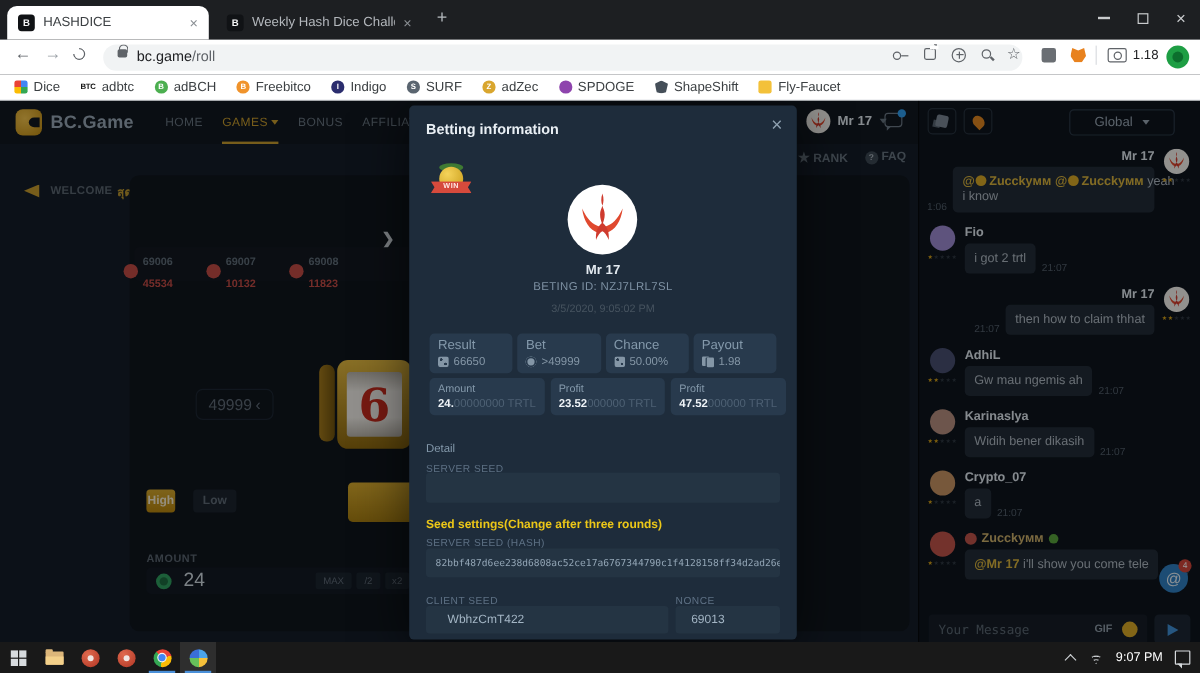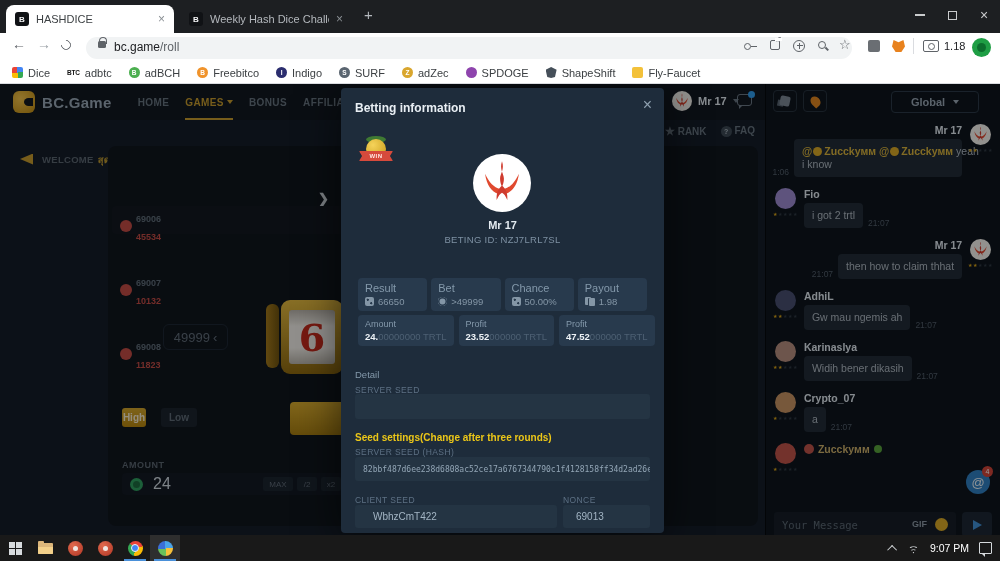--- a/index.html
+++ b/index.html
@@ -59,21 +59,21 @@
   .fv.square { border-radius:2px; }
 
   
   .page { position:absolute; top:84px; left:0; width:1000px; height:451px; background:#0c1118; overflow:hidden; }
   .site { position:absolute; inset:0; filter:brightness(.6); }
 
   .site-header { position:absolute; top:0; left:0; width:765px; height:36px; background:#11171f; display:flex; align-items:center; }
   .logo-ic { width:22px; height:22px; border-radius:6px; margin-left:13px; background:radial-gradient(circle at 35% 35%, #f2c24a, #c08c12); position:relative; }
   .logo-ic::after { content:''; position:absolute; right:2px; top:7px; width:9px; height:8px; background:#11171f; border-radius:50% 0 0 50%; }
   .brand { font-size:15px; font-weight:bold; color:#98a7b5; margin-left:7px; letter-spacing:.3px; }
-  .nav { display:flex; gap:16px; margin-left:26px; font-size:10px; font-weight:bold; letter-spacing:.4px; color:#66737f; }
+  .nav { display:flex; gap:16px; margin-left:26px; font-size:10px; font-weight:normal; letter-spacing:.4px; color:#66737f; }
   .nav-item { position:relative; height:36px; display:flex; align-items:center; gap:3px; }
   .nav-item.active { color:#c69b2d; }
   .nav-item.active::after { content:''; position:absolute; left:0; right:0; bottom:0; height:2px; background:#c69b2d; }
   .caret { width:0; height:0; border-left:3.5px solid transparent; border-right:3.5px solid transparent; border-top:4px solid currentColor; }
   .hdr-user { position:absolute; left:672px; top:7px; display:flex; align-items:center; gap:6px; }
   .sm-avatar { width:20px; height:20px; border-radius:50%; background:#f3f1ec; overflow:hidden; flex:none; }
   .hdr-user .uname { font-size:11px; font-weight:bold; color:#dfe7ee; }
   .hdr-chat { position:absolute; left:737px; top:10px; width:15px; height:12px; border:1.6px solid #6b7885; border-radius:3px; }
   .hdr-chat::after { content:''; position:absolute; left:1px; bottom:-4px; border-left:4px solid #6b7885; border-bottom:4px solid transparent; }
   .hdr-chat .dot { position:absolute; right:-4px; top:-4px; width:7px; height:7px; border-radius:50%; background:#2f9ced; }
@@ -82,21 +82,21 @@
   .ic-horn { width:13px; height:11px; margin:0 9px 0 20px; background:#c69b2d; clip-path:polygon(0 50%, 100% 0, 100% 100%); }
   .announce .hl { color:#c09a2f; margin:0 4px; }
   .rankbar { position:absolute; top:36px; left:665px; width:100px; height:22px; display:flex; align-items:center; gap:14px; font-size:10px; font-weight:bold; color:#66737f; }
   .rankbar .star { font-size:11px; }
   .qmark { width:11px; height:11px; border-radius:50%; background:#3c4853; color:#a8b2bc; font-size:7px; display:inline-flex; align-items:center; justify-content:center; margin-right:3px; }
 
   .game { position:absolute; top:58px; left:0; width:765px; bottom:0; }
   .board { position:absolute; left:108px; top:4px; width:650px; height:380px; background:#0f151d; border-radius:8px; }
   .collapse { position:absolute; left:318px; top:49px; color:#cfd6dc; font-size:13px; font-weight:bold; }
   .hist-panel { position:absolute; left:112px; top:64px; width:232px; height:28px; background:#121820; border-radius:4px; }
-  .hist { position:absolute; left:120px; top:66px; display:flex; gap:28px;flex-direction:column; }
+  .hist { position:absolute; left:103px; top:66px; display:flex; gap:28px; }
   .h-item { display:flex; align-items:center; gap:4px; }
   .h-dot { width:12px; height:12px; border-radius:50%; background:#c24b45; }
   .h-round { font-size:9px; font-weight:bold; color:#5f6c78; line-height:10px; }
   .h-result { font-size:9px; font-weight:bold; color:#c24b45; line-height:10px; }
   .target-box { position:absolute; left:163px; top:182px; width:65px; height:26px; border:1px solid #1d2733; border-radius:6px; color:#5f6b77; font-size:13px; display:flex; align-items:center; justify-content:center; gap:3px; }
   .reel-cap { position:absolute; left:266px; top:162px; width:13px; height:64px; border-radius:6px; background:linear-gradient(90deg,#a3791b,#6e520e); }
   .reel { position:absolute; left:281px; top:158px; width:62px; height:74px; border-radius:9px; background:linear-gradient(180deg,#e3b93f,#8f6a10); }
   .reel-win { position:absolute; left:8px; top:10px; width:46px; height:54px; background:linear-gradient(180deg,#b9b4ab,#f2efe9 30%,#f2efe9 70%,#b9b4ab); border-radius:3px; display:flex; align-items:center; justify-content:center; }
   .reel-digit { font-family:"DejaVu Serif", serif; font-weight:bold; font-size:38px; color:#c42a1c; }
   .bet-gold { position:absolute; left:290px; top:260px; width:55px; height:33px; border-radius:4px; background:linear-gradient(180deg,#d8ab2e,#a87f12); }
@@ -107,21 +107,21 @@
   .coin-green { width:13px; height:13px; border-radius:50%; background:#2f9e5f; margin-left:8px; position:relative; }
   .coin-green::after { content:''; position:absolute; inset:3px; border-radius:50%; background:#1d6b40; }
   .amt-val { font-size:16px; color:#cfd8e0; margin-left:10px; }
   .amt-btn { position:absolute; top:4px; height:14px; background:#1b242f; border-radius:2px; color:#5f6b77; font-size:8px; display:flex; align-items:center; justify-content:center; }
 
   
   .chat { position:absolute; top:0; right:0; width:235px; height:451px; background:#0d141d; border-left:1px solid #05080c; }
   .chat-btn { position:absolute; top:6px; width:24px; height:22px; border:1px solid #27323e; border-radius:4px; display:flex; align-items:center; justify-content:center; }
   .ic-dicepair { width:10px; height:10px; background:#7b8794; border-radius:2px; transform:rotate(12deg); box-shadow:-4px 3px 0 -2px #57636f; }
   .ic-flame { width:9px; height:11px; background:#e0861f; border-radius:50% 50% 50% 0; transform:rotate(-45deg); }
-  .chan-dd { position:absolute; left:125px; top:7px; width:88px; height:22px; border:1px solid #2b3947; border-radius:4px; display:flex; align-items:center; justify-content:center; gap:8px; color:#97a5b2; font-size:11px;font-weight:bold; }
+  .chan-dd { position:absolute; left:125px; top:7px; width:88px; height:22px; border:1px solid #2b3947; border-radius:4px; display:flex; align-items:center; justify-content:center; gap:8px; color:#97a5b2; font-size:11px; }
   .chan-dd .caret { border-top-color:#97a5b2; }
   .chat-list { position:absolute; top:40px; left:7px; right:7px; bottom:48px; display:flex; flex-direction:column; gap:11px; overflow:hidden; }
   .msg { display:flex; gap:6px; }
   .msg.right { flex-direction:row-reverse; }
   .avatar-col { display:flex; flex-direction:column; align-items:center; gap:2px; flex:none; }
   .avatar { width:21px; height:21px; border-radius:50%; background:#555; overflow:hidden; }
   .avatar.phoenix { background:#f3f1ec; }
   .stars { font-size:5px; letter-spacing:.5px; color:#2e3741; white-space:nowrap; }
   .stars .on { color:#d4a017; }
   .content { display:flex; flex-direction:column; gap:3px; min-width:0; }
@@ -508,20 +508,24 @@
             <div class="avatar-col">
               <div class="avatar" style="background: rgb(192, 84, 74);"></div>
               <div class="stars"><span class="on">★</span><span>★</span><span>★</span><span>★</span><span>★</span></div>
             </div>
             <div class="content">
               <div class="name-row">
                 <span class="name-emoji"></span>
                 <span class="name" style="color: rgb(205, 176, 106);">Zucckyмм</span>
                 <span class="name-badge"></span>
               </div>
+              <div class="bubble-row">
+                <div class="bubble"><span class="mention">@Mr 17</span>i'll show you come tele</div>
+                <span class="time">21:07</span>
+              </div>
             </div>
           </div>
         </div>
       <div class="at-float">@<span class="at-badge">4</span></div>
       <div class="chat-inputbar">
         <input class="chat-input" placeholder="Your Message" style="">
         <span class="gif-tag">GIF</span>
         <span class="emo-dot"></span>
         <div class="send-btn">
             <span class="send-tri"></span>
@@ -538,20 +542,21 @@
         <span class="wb-coin"></span>
       <span class="wb-ribbon">WIN</span>
     </div>
     <div class="m-avatar"><svg viewBox="0 0 24 24" width="58" height="58">
           <path fill="#cf3b2e" d="M12 3c1.2 3.5-.8 5-.8 7.2 0 1.3.4 2.4.8 3.4.4-1 .8-2.1.8-3.4C12.8 8 10.8 6.5 12 3z"></path>
           <path fill="#e0492f" d="M11.2 14.5C8.6 13.8 6.8 12 5 8.2c.6 4.6 2.6 7.4 5.6 8.4zM12.8 14.5c2.6-.7 4.4-2.5 6.2-6.3-.6 4.6-2.6 7.4-5.6 8.4z"></path>
           <path fill="#cf3b2e" d="M12 13c-1.8 1.6-2.4 3.4-2.2 6 .8-1.8 1.4-2.6 2.2-3 .8.4 1.4 1.2 2.2 3 .2-2.6-.4-4.4-2.2-6z"></path>
         </svg></div>
     <div class="m-name">Mr 17</div>
     <div class="m-id">BETING ID: NZJ7LRL7SL</div>
+    <div class="m-date">3/5/2020, 9:05:02 PM</div>
 
     <div class="stats-row r1">
 
     <div class="scard">
           <div class="lbl">Result</div>
           <div class="valrow">
             <span class="ic dice"></span>
             <span>66650</span>
           </div>
         </div>

